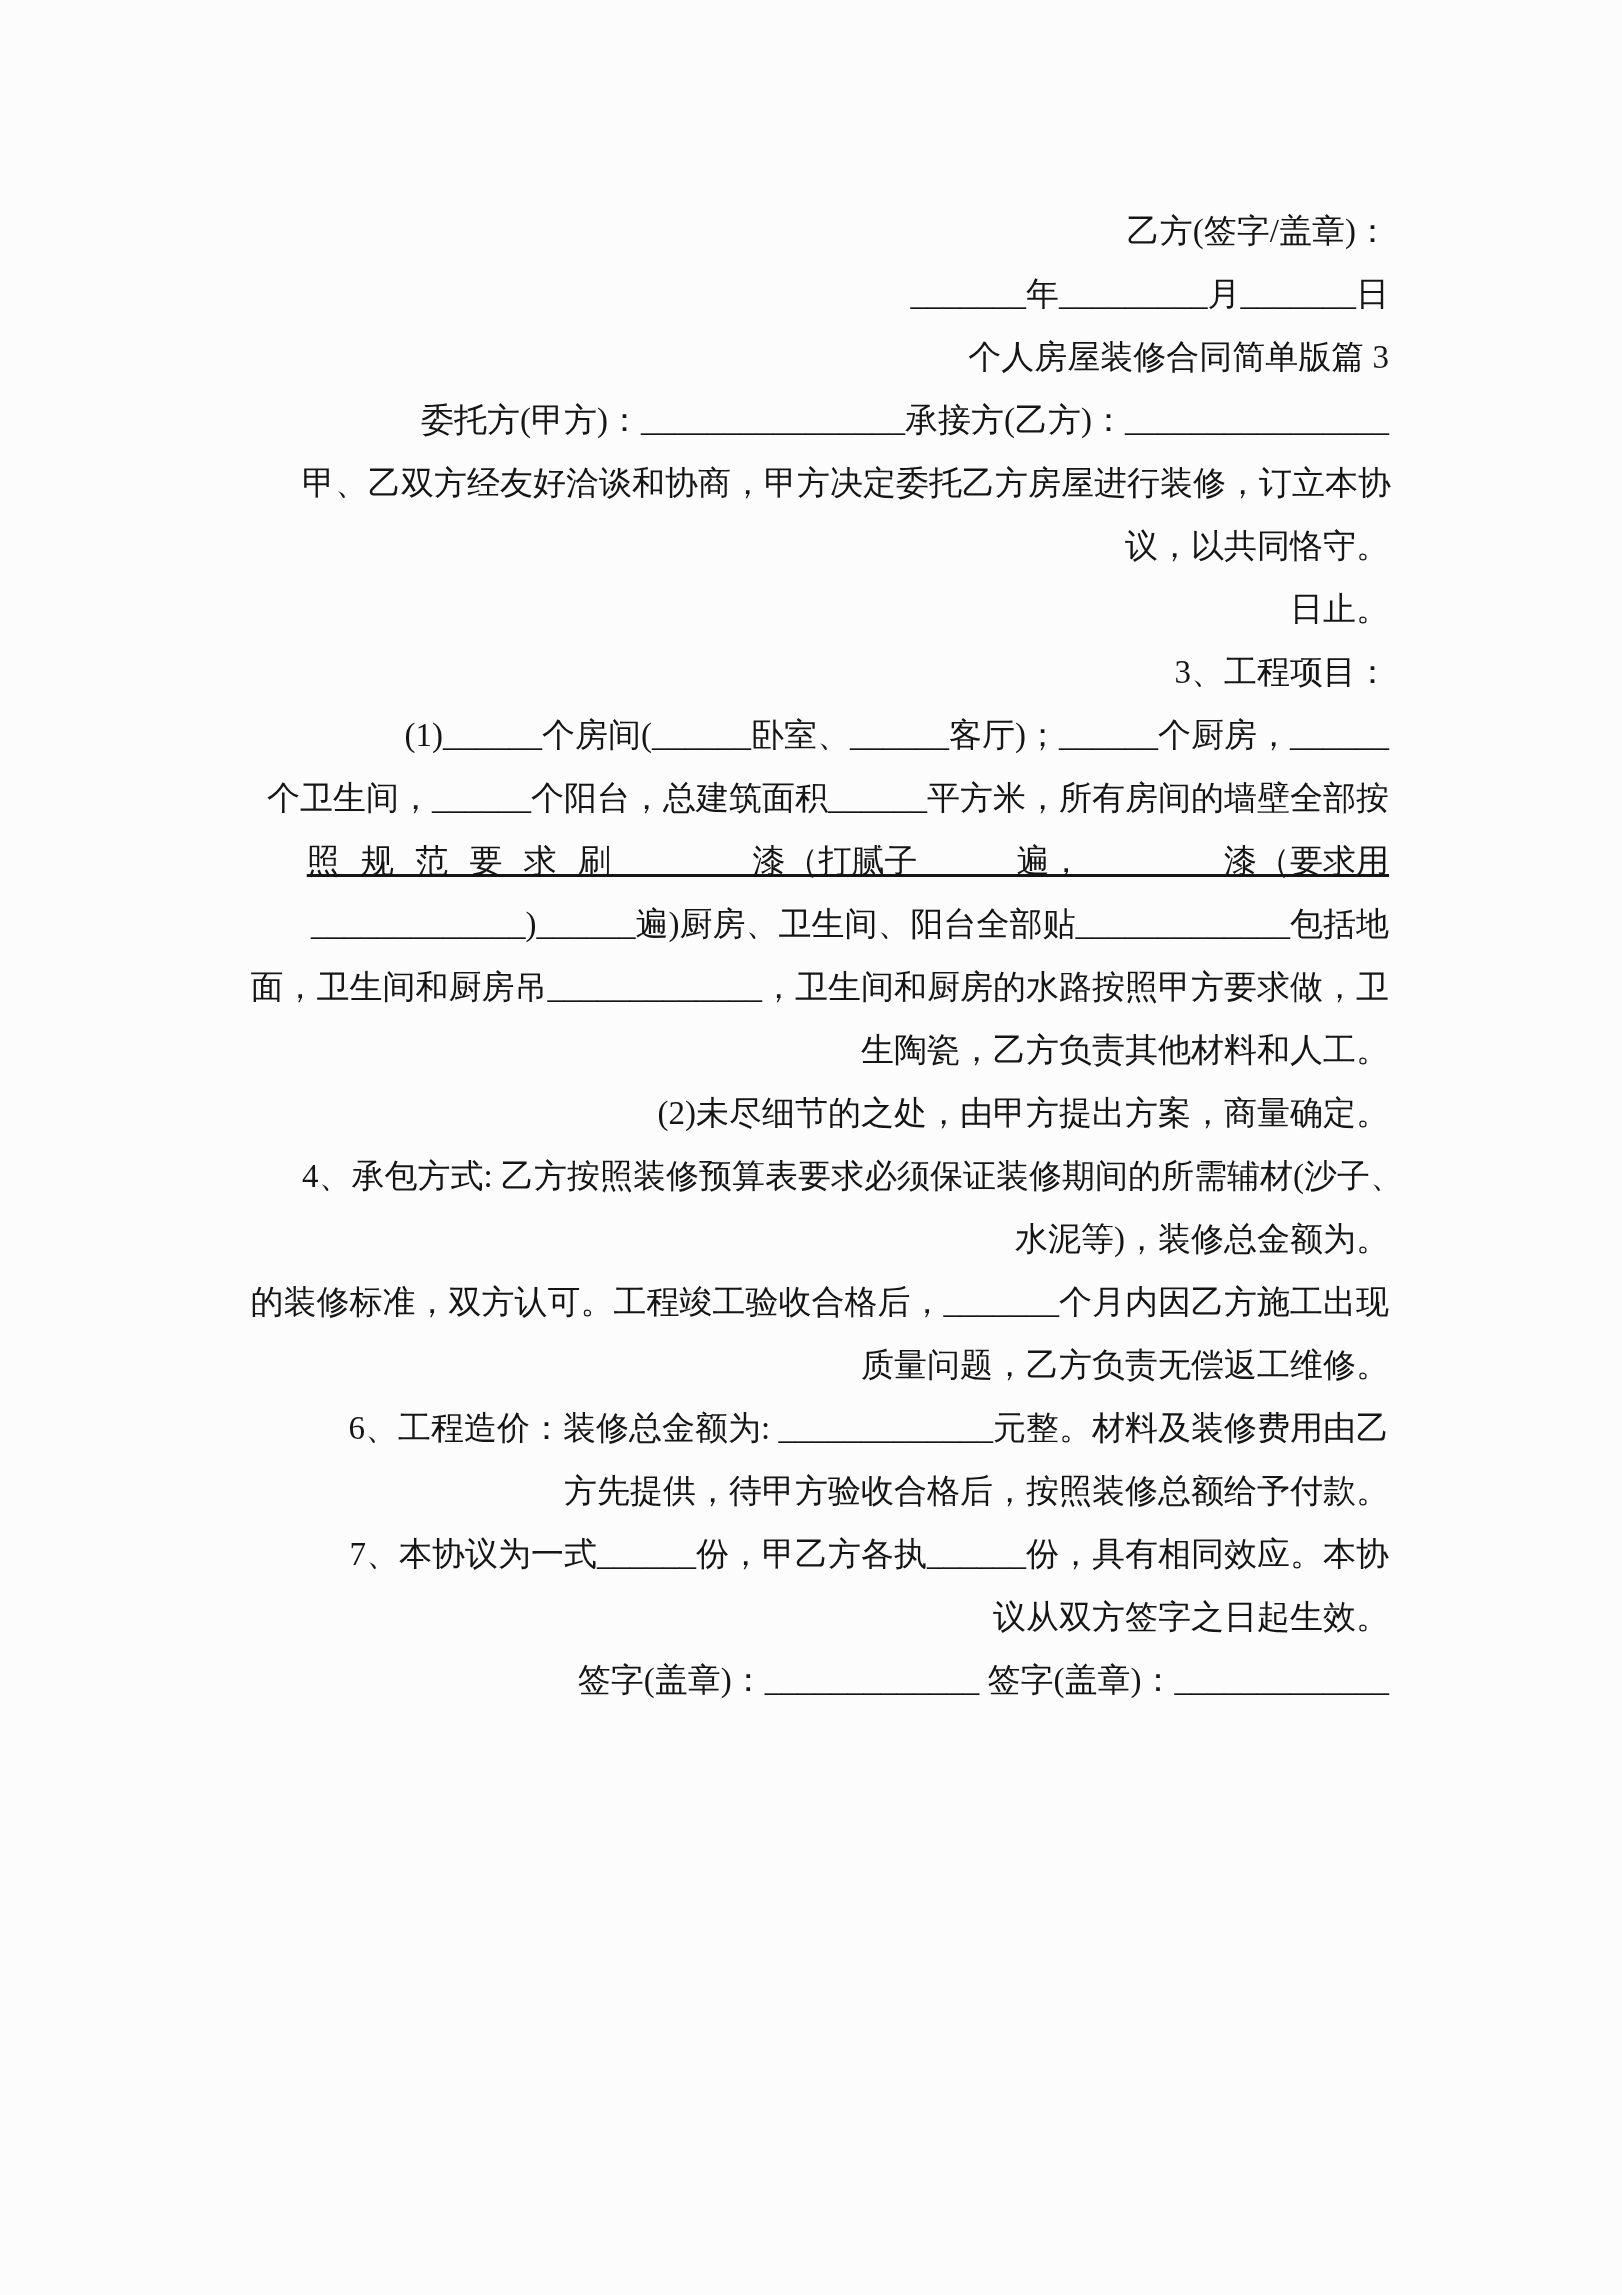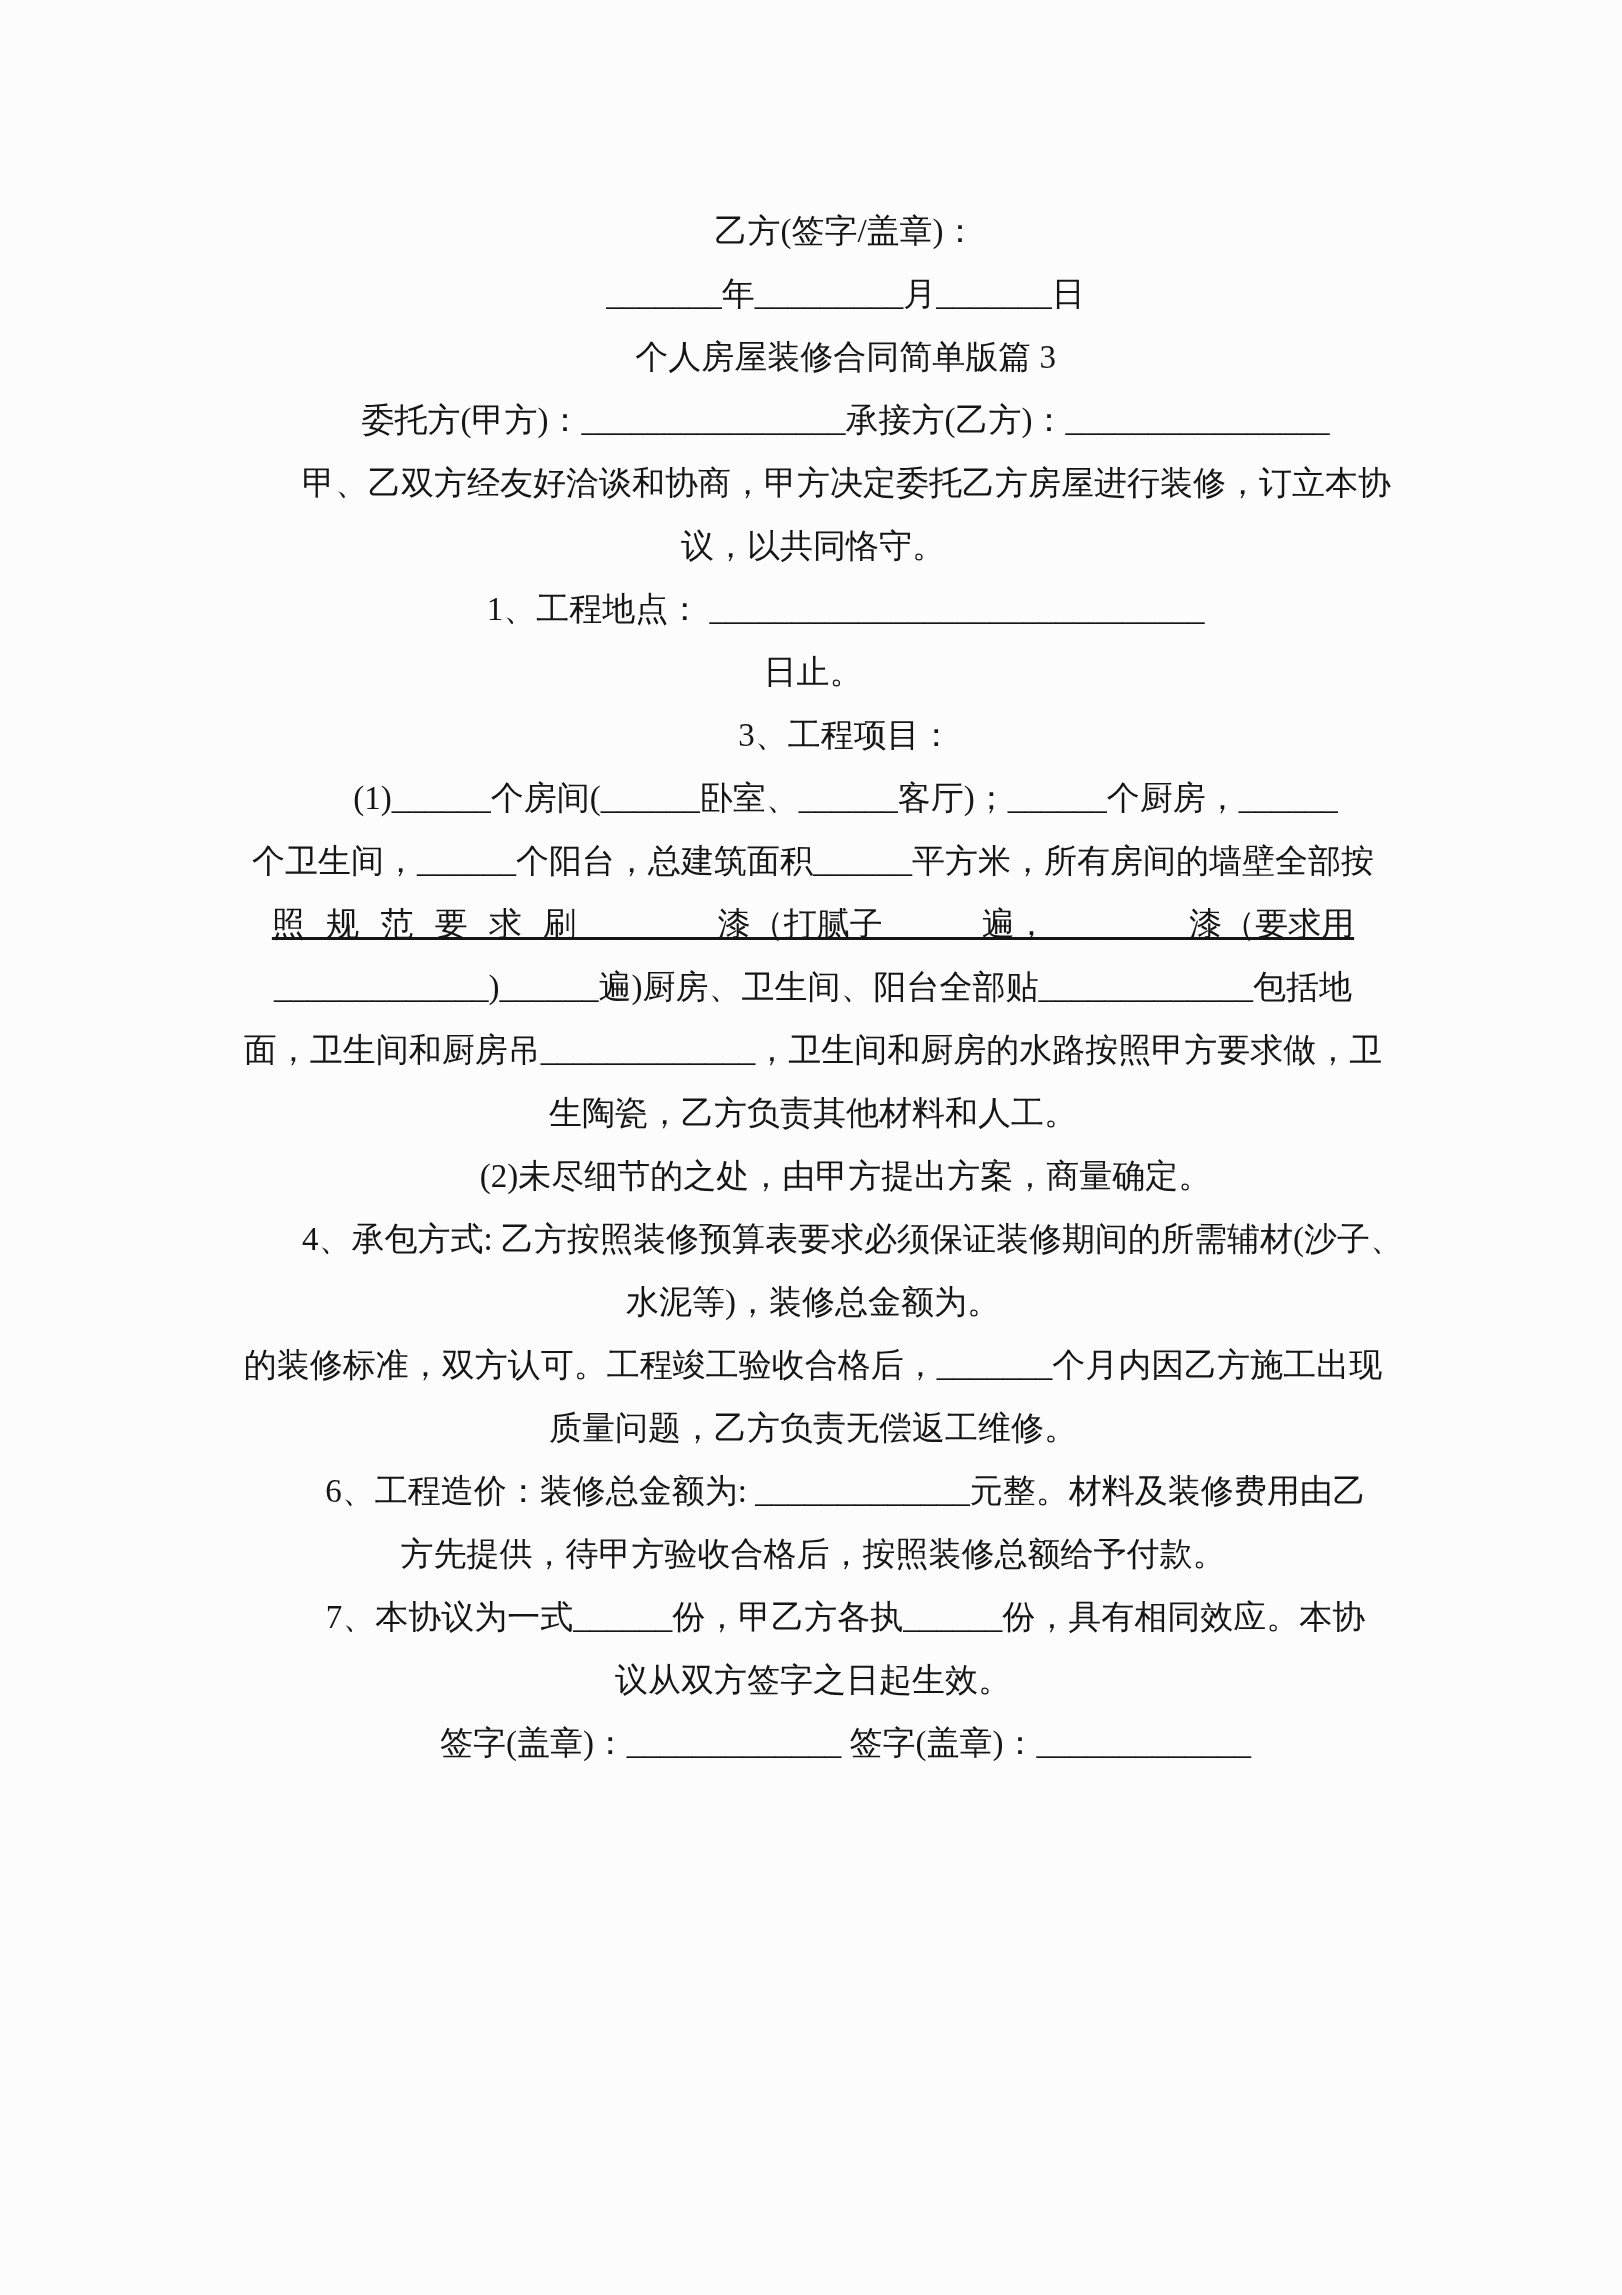--- a/index.html
+++ b/index.html
@@ -15,36 +15,35 @@
     left: 237px;
     top: 200px;
     width: 1152px;
     color: #151515;
     font-size: 33px;
   }
   .line {
     height: 63px;
     line-height: 63px;
     white-space: nowrap;
-    text-align: center;
+    text-align: right;
   }
   .indent { padding-left: 65px; }
   .spread { word-spacing: 13px; text-decoration: underline; }
 </style>
 </head>
 <body>
 
 <div class="doc">
   <div class="line indent">乙方(签字/盖章)：</div>
   <div class="line indent">_______年_________月_______日</div>
   <div class="line indent">个人房屋装修合同简单版篇 3</div>
   <div class="line indent">委托方(甲方)：________________承接方(乙方)：________________</div>
   <div class="line indent">甲、乙双方经友好洽谈和协商，甲方决定委托乙方房屋进行装修，订立本协</div>
   <div class="line">议，以共同恪守。</div>
-  <div class="line indent">1、工程地点： ______________________________</div>
   <div class="line">日止。</div>
   <div class="line indent">3、工程项目：</div>
   <div class="line indent">(1)______个房间(______卧室、______客厅)；______个厨房，______</div>
   <div class="line">个卫生间，______个阳台，总建筑面积______平方米，所有房间的墙壁全部按</div>
   <div class="line spread">照 规 范 要 求 刷 ______ 漆（打腻子______遍， ______ 漆（要求用</div>
   <div class="line">_____________)______遍)厨房、卫生间、阳台全部贴_____________包括地</div>
   <div class="line">面，卫生间和厨房吊_____________，卫生间和厨房的水路按照甲方要求做，卫</div>
   <div class="line">生陶瓷，乙方负责其他材料和人工。</div>
   <div class="line indent">(2)未尽细节的之处，由甲方提出方案，商量确定。</div>
   <div class="line indent">4、承包方式: 乙方按照装修预算表要求必须保证装修期间的所需辅材(沙子、</div>

